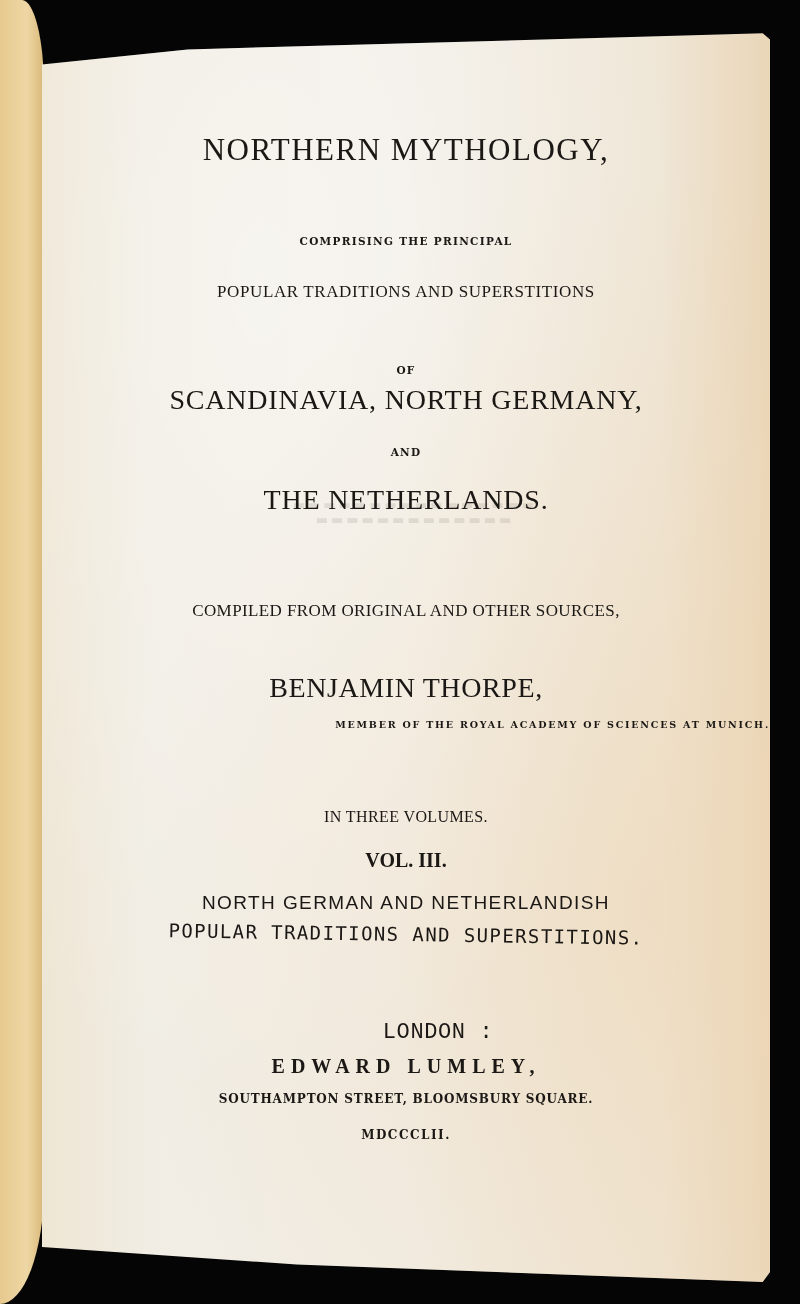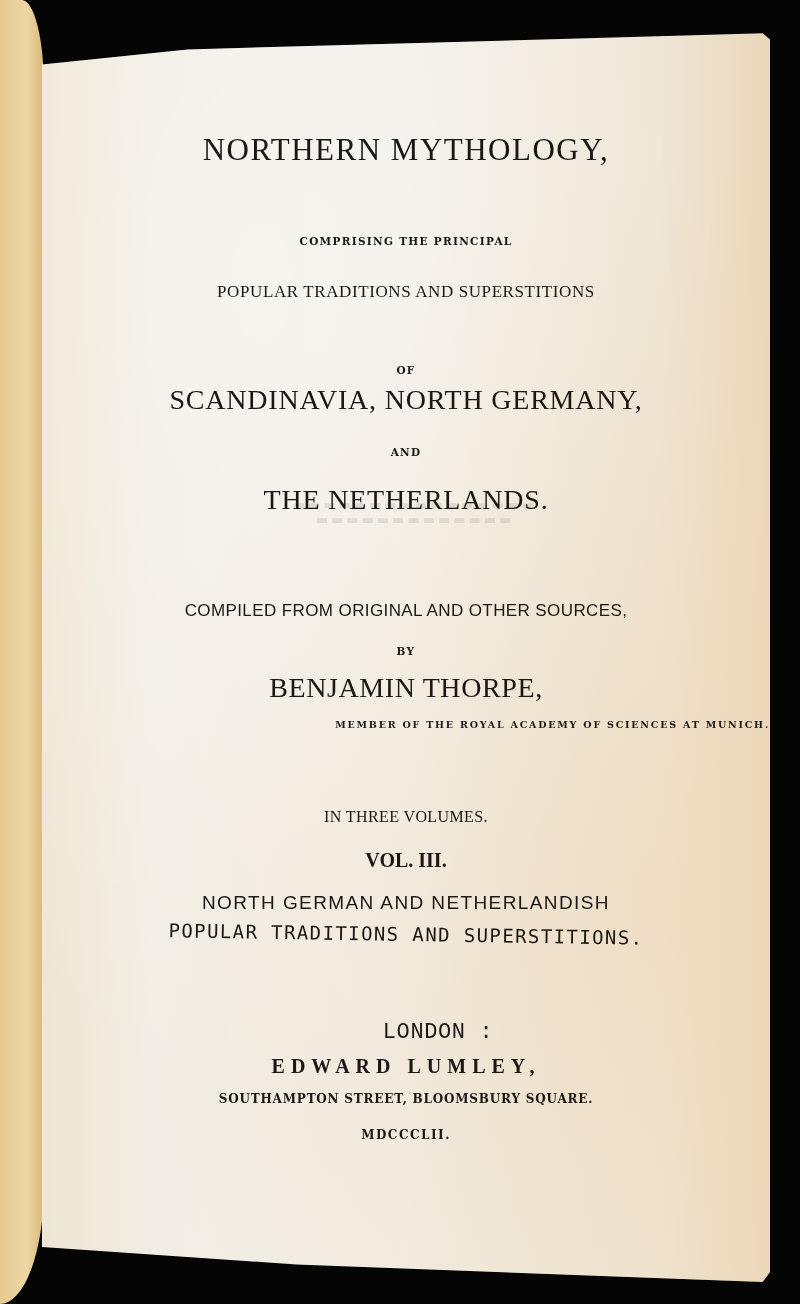--- a/index.html
+++ b/index.html
@@ -27,21 +27,21 @@
   }
   .tp { position:absolute; left:0; width:728px; text-align:center; color:#1a1714; }
   .title { top:100px; font-size:31px; letter-spacing:1.5px; font-family:"Liberation Serif","DejaVu Serif",serif; }
   .sc-small { font-size:10.5px; font-weight:bold; letter-spacing:1.3px; }
   .comprising { top:203px; }
   .popular { top:250px; font-size:17px; letter-spacing:0.6px; font-family:"Liberation Serif",serif; }
   .of { top:308px;margin-top:24px; }
   .scand { top:352px; font-size:28px; letter-spacing:0.8px; font-family:"Liberation Serif",serif; }
   .and { top:414px; }
   .neth { top:452px; font-size:28px; letter-spacing:0.8px; font-family:"Liberation Serif",serif; }
-  .compiled { top:569px; font-size:17px; letter-spacing:0.4px; font-family:Liberation Sans, sans-serif; }
+  .compiled { top:569px; font-size:17px; letter-spacing:0.4px; font-family:Liberation Serif, serif; }
   .by { top:613px; }
   .author { top:640px; font-size:28px; letter-spacing:0.6px; font-family:"Liberation Serif",serif; }
   .member { top:687px; font-size:9.5px; font-weight:bold; letter-spacing:1.8px;text-align:right; }
   .volumes { top:776px; font-size:16px; letter-spacing:0.4px; font-family:"Liberation Serif",serif; }
   .vol { top:817px; font-size:20px; font-weight:bold; font-family:"Liberation Serif",serif; }
   .sub1 { top:860px; font-size:20px; letter-spacing:1.4px; font-family:Liberation Sans, sans-serif; font-size:19px; }
   .sub2 { top:891px; font-size:19px; letter-spacing:1.4px; font-family:"DejaVu Sans Mono","Liberation Mono",monospace; transform:rotate(0.9deg); }
   .london { top:988px; font-size:22px; letter-spacing:0.6px; font-family:Liberation Mono, monospace;margin-left:32px; }
   .publisher { top:1023px; font-size:20px; letter-spacing:6px; font-weight:bold; font-family:"Liberation Serif",serif; }
   .address { top:1060px; font-size:12px; font-weight:bold; letter-spacing:0.8px; }
@@ -57,21 +57,20 @@
 
   <div class="tp title">NORTHERN MYTHOLOGY,</div>
   <div class="tp sc-small comprising">COMPRISING THE PRINCIPAL</div>
   <div class="tp popular">POPULAR TRADITIONS AND SUPERSTITIONS</div>
   <div class="tp sc-small of">OF</div>
   <div class="tp scand">SCANDINAVIA, NORTH GERMANY,</div>
   <div class="tp sc-small and">AND</div>
   <div class="tp neth">THE NETHERLANDS.</div>
 
   <div class="tp compiled">COMPILED FROM ORIGINAL AND OTHER SOURCES,</div>
-  <div class="tp sc-small by">BY</div>
   <div class="tp author">BENJAMIN THORPE,</div>
   <div class="tp member">MEMBER OF THE ROYAL ACADEMY OF SCIENCES AT MUNICH.</div>
 
   <div class="tp volumes">IN THREE VOLUMES.</div>
   <div class="tp vol">VOL. III.</div>
   <div class="tp sub1">NORTH GERMAN AND NETHERLANDISH</div>
   <div class="tp sub2">POPULAR TRADITIONS AND SUPERSTITIONS.</div>
 
   <div class="tp london">LONDON :</div>
   <div class="tp publisher">EDWARD LUMLEY,</div>

